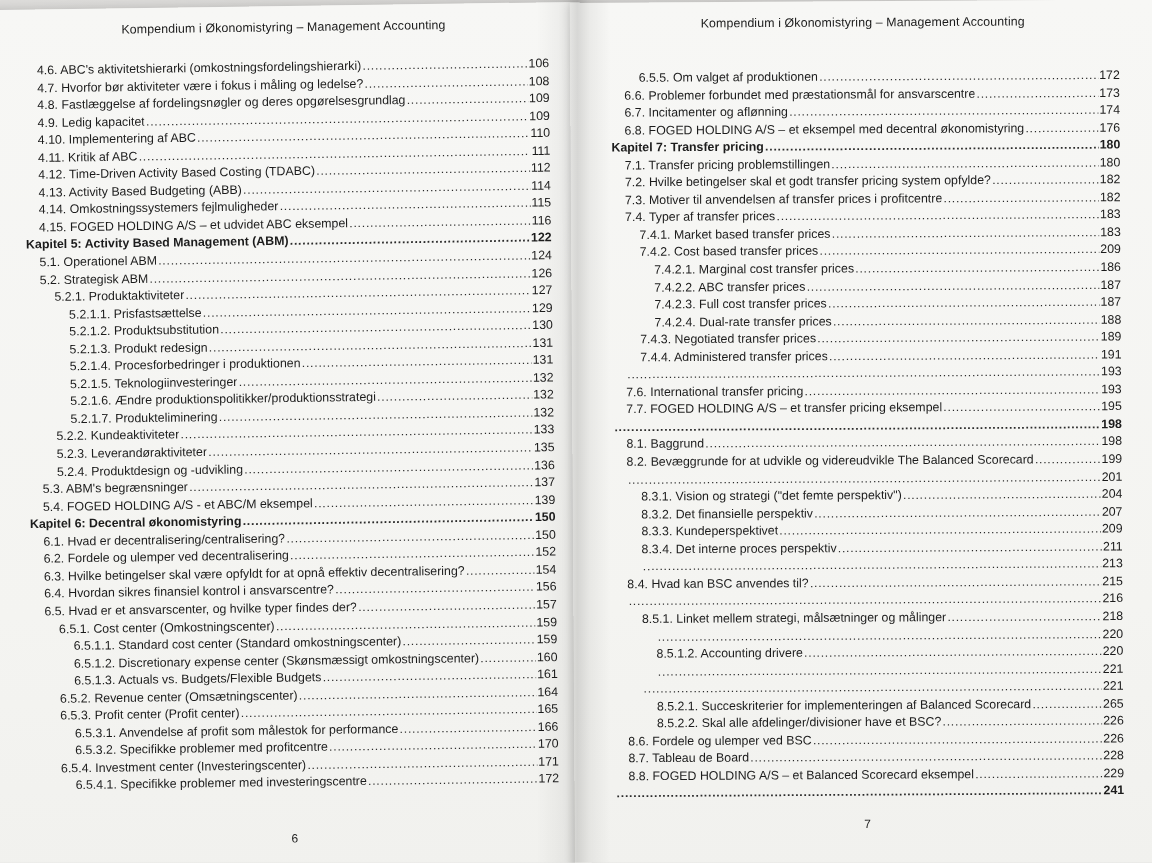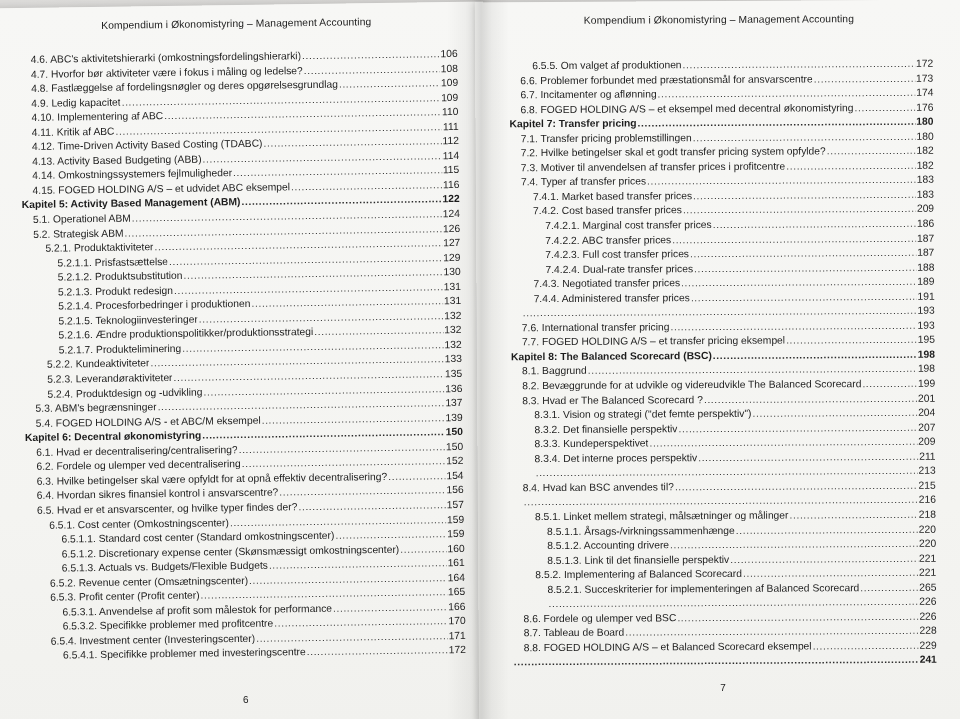--- a/index.html
+++ b/index.html
@@ -376,36 +376,34 @@
         <span class="t">7.6. International transfer pricing</span>
         <span class="dots"></span>
         <span class="num">193</span>
       </div>
       <div class="row lvl1">
         <span class="t">7.7. FOGED HOLDING A/S – et transfer pricing eksempel</span>
         <span class="dots"></span>
         <span class="num">195</span>
       </div>
       <div class="row lvl0 bold">
-        <span class="t">Kapitel 8: The Balanced Scorecard (BSC)</span>
         <span class="dots"></span>
         <span class="num">198</span>
       </div>
       <div class="row lvl1">
         <span class="t">8.1. Baggrund</span>
         <span class="dots"></span>
         <span class="num">198</span>
       </div>
       <div class="row lvl1">
         <span class="t">8.2. Bevæggrunde for at udvikle og videreudvikle The Balanced Scorecard</span>
         <span class="dots"></span>
         <span class="num">199</span>
       </div>
       <div class="row lvl1">
-        <span class="t">8.3. Hvad er The Balanced Scorecard ?</span>
         <span class="dots"></span>
         <span class="num">201</span>
       </div>
       <div class="row lvl2">
         <span class="t">8.3.1. Vision og strategi ("det femte perspektiv")</span>
         <span class="dots"></span>
         <span class="num">204</span>
       </div>
       <div class="row lvl2">
         <span class="t">8.3.2. Det finansielle perspektiv</span>
@@ -434,45 +432,43 @@
       <div class="row lvl1">
         <span class="dots"></span>
         <span class="num">216</span>
       </div>
       <div class="row lvl2">
         <span class="t">8.5.1. Linket mellem strategi, målsætninger og målinger</span>
         <span class="dots"></span>
         <span class="num">218</span>
       </div>
       <div class="row lvl3">
-        <span class="t">8.5.1.1. Årsags-/virkningssammenhænge</span>
         <span class="dots"></span>
         <span class="num">220</span>
       </div>
       <div class="row lvl3">
         <span class="t">8.5.1.2. Accounting drivere</span>
         <span class="dots"></span>
         <span class="num">220</span>
       </div>
       <div class="row lvl3">
-        <span class="t">8.5.1.3. Link til det finansielle perspektiv</span>
         <span class="dots"></span>
         <span class="num">221</span>
       </div>
       <div class="row lvl2">
-        <span class="t">8.5.2. Implementering af Balanced Scorecard</span>
         <span class="dots"></span>
         <span class="num">221</span>
       </div>
       <div class="row lvl3">
         <span class="t">8.5.2.1. Succeskriterier for implementeringen af Balanced Scorecard</span>
         <span class="dots"></span>
         <span class="num">265</span>
       </div>
       <div class="row lvl3">
+        <span class="t">8.5.2.2. Skal alle afdelinger/divisioner have et BSC?</span>
         <span class="dots"></span>
         <span class="num">226</span>
       </div>
       <div class="row lvl1">
         <span class="t">8.6. Fordele og ulemper ved BSC</span>
         <span class="dots"></span>
         <span class="num">226</span>
       </div>
       <div class="row lvl1">
         <span class="t">8.7. Tableau de Board</span>

